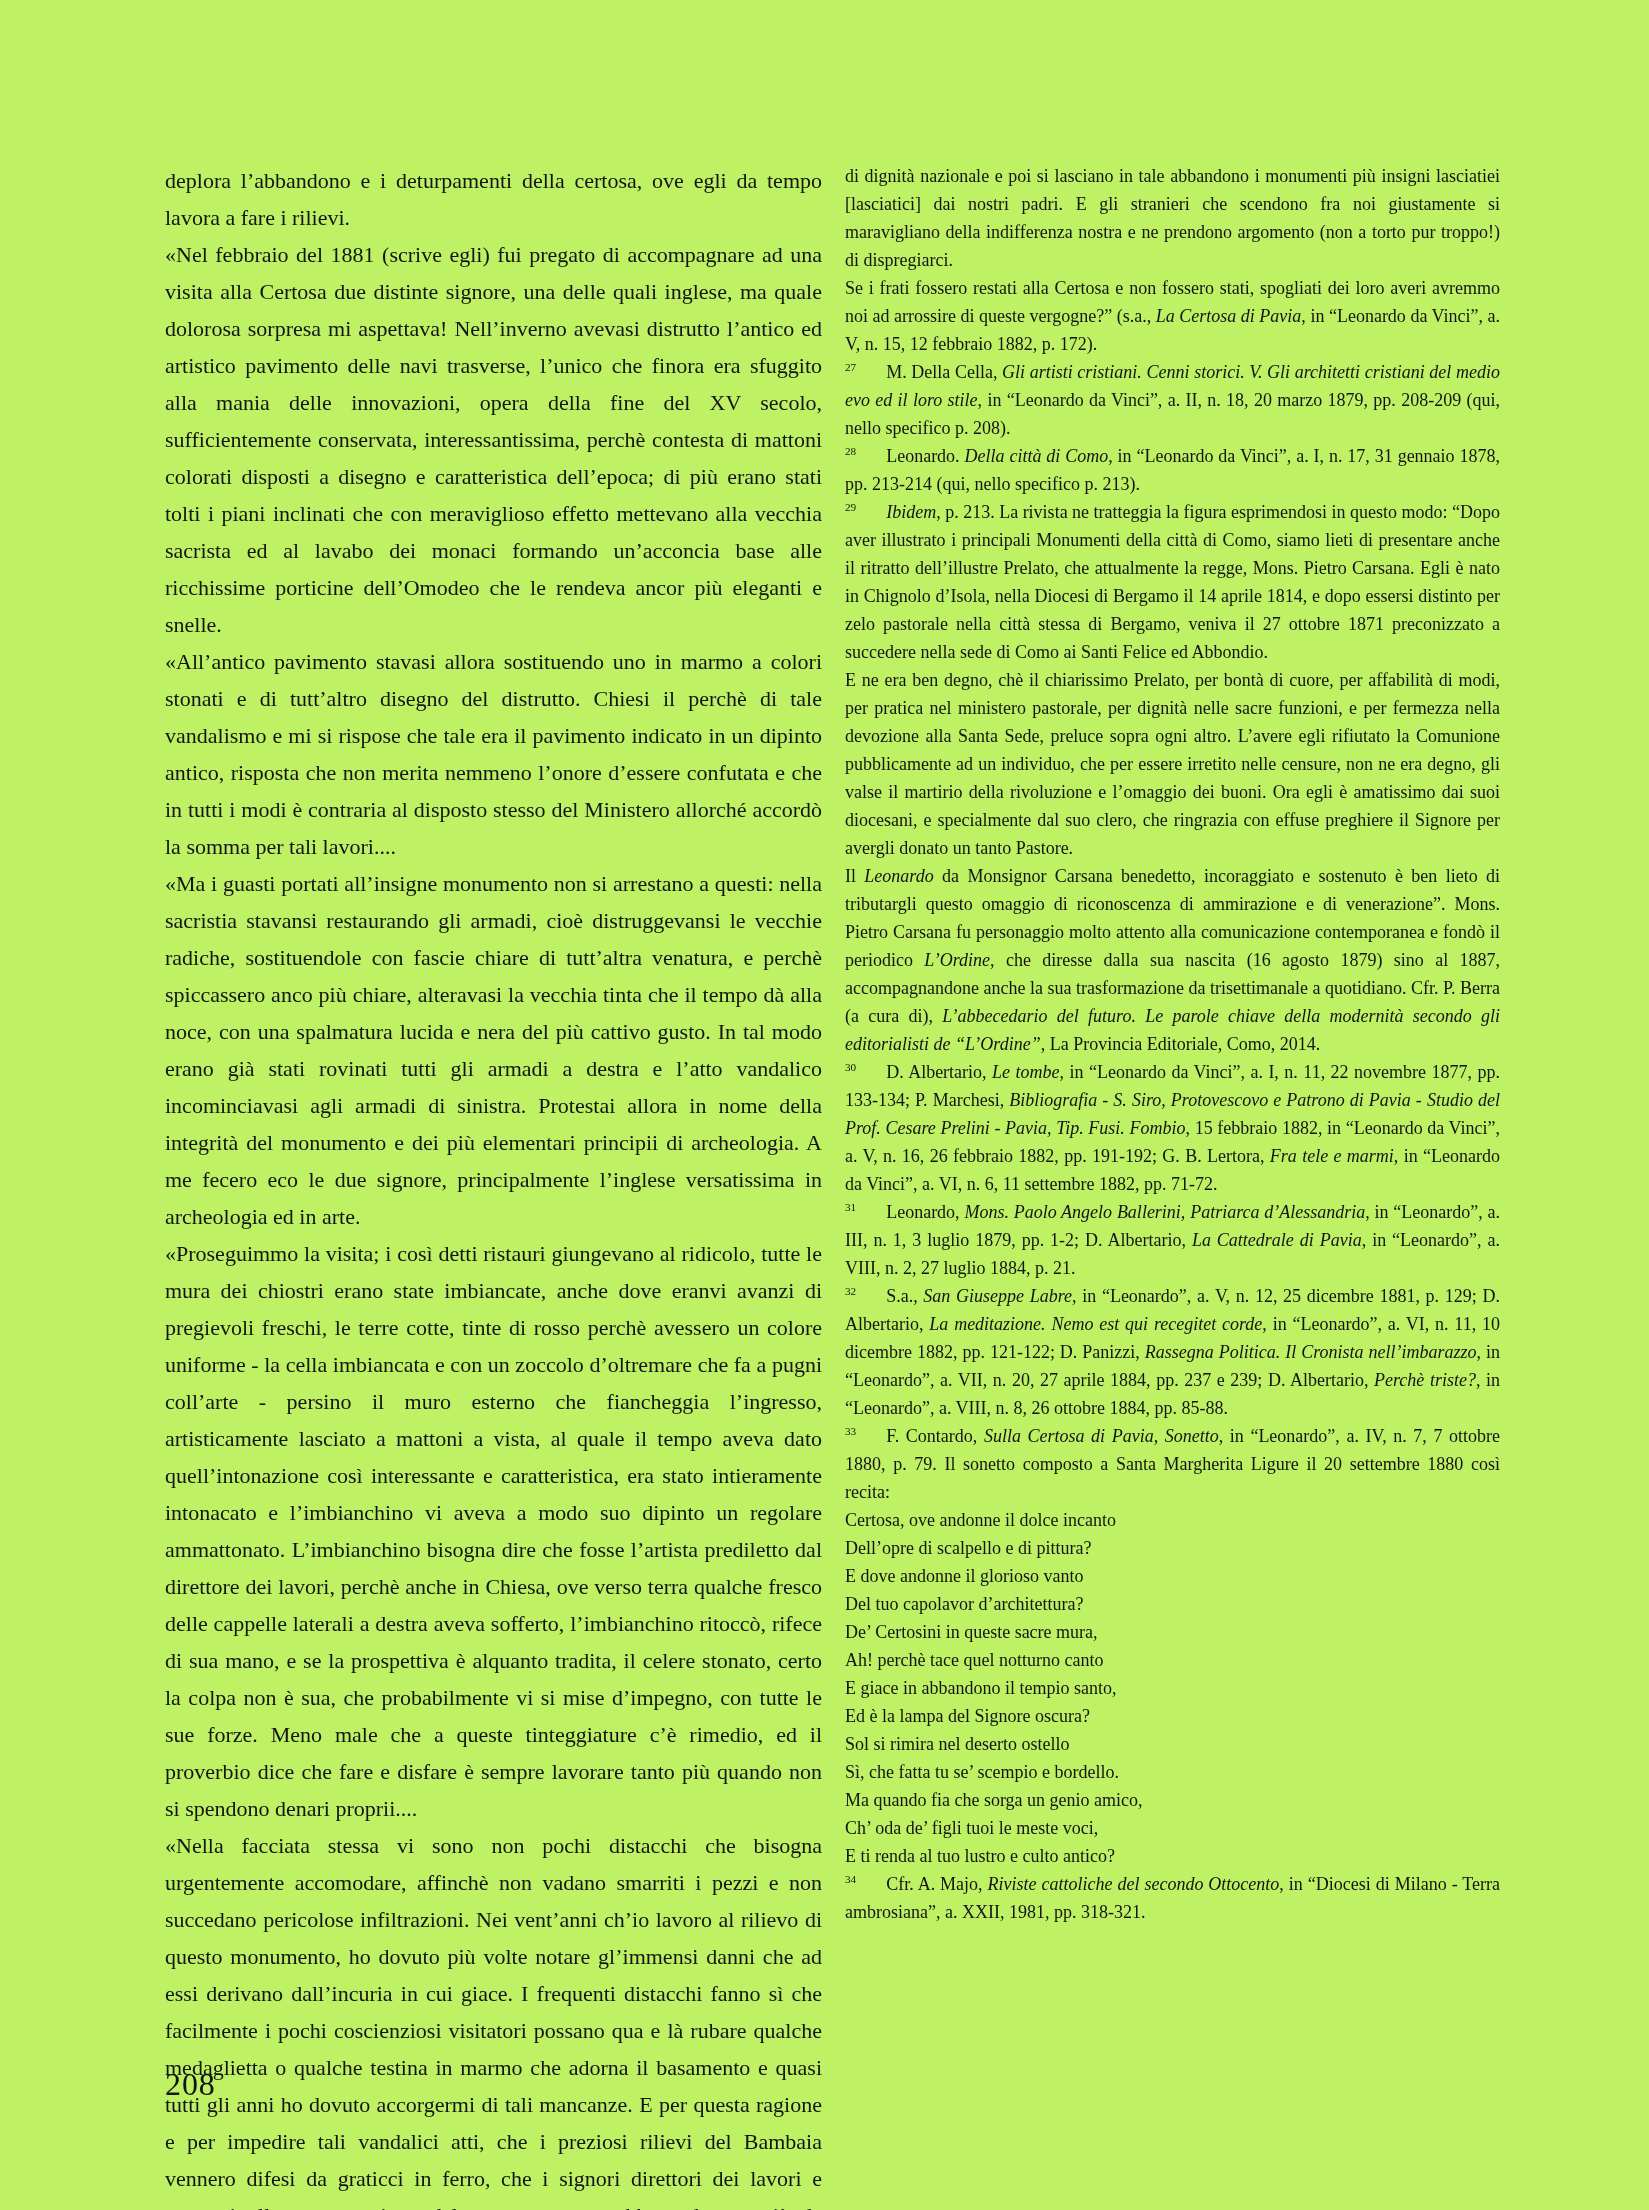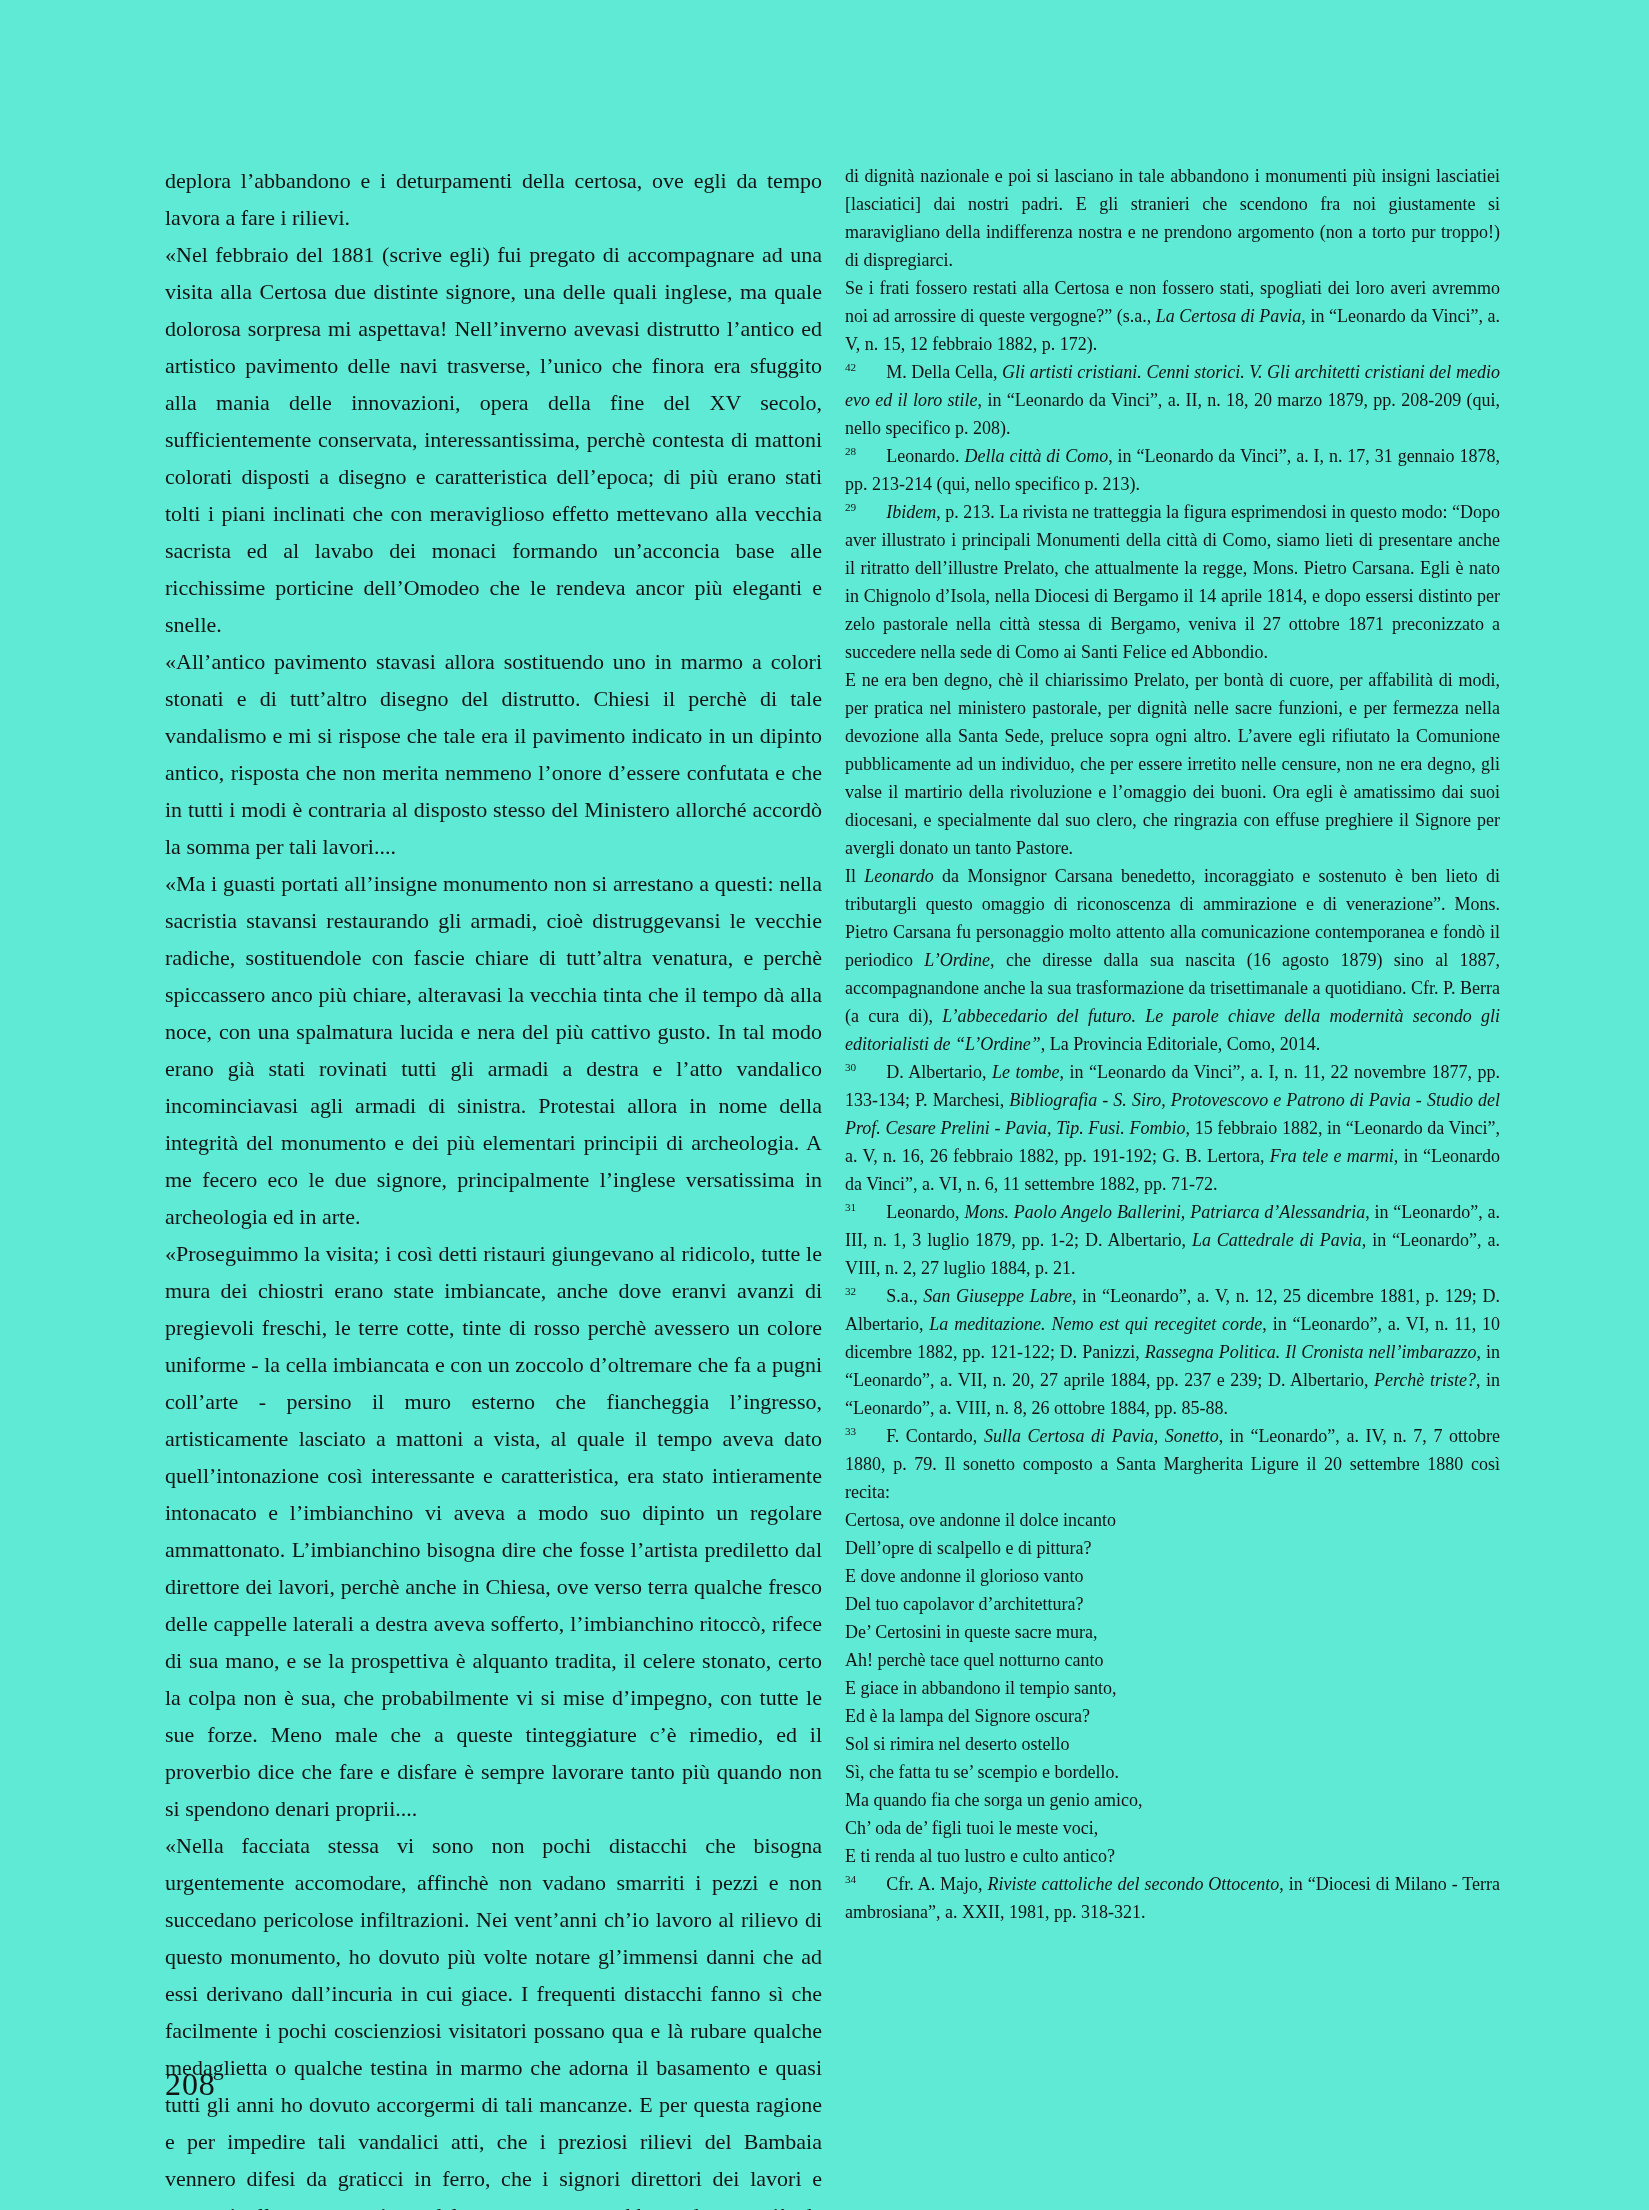--- a/index.html
+++ b/index.html
@@ -4,21 +4,21 @@
 <style>
   html, body {
     margin: 0;
     padding: 0;
     background: #ffffff;
   }
   .page {
     position: relative;
     width: 1649px;
     height: 2211px;
-    background: #5eead4;
+    background: #bef264;
     color: #141414;
     font-family: "Liberation Serif", "DejaVu Serif", serif;
     overflow: hidden;
   }
   .col {
     position: absolute;
     top: 162px;
   }
   .col-left {
     left: 165px;
@@ -64,21 +64,21 @@
       <p class="para"><span>deplora l’abbandono e i deturpamenti della certosa, ove egli da tempo lavora a fare i rilievi.</span></p>
       <p class="para"><span>«Nel febbraio del 1881 (scrive egli) fui pregato di accompagnare ad una visita alla Certosa due distinte signore, una delle quali inglese, ma quale dolorosa sorpresa mi aspettava! Nell’inverno avevasi distrutto l’antico ed artistico pavimento delle navi trasverse, l’unico che finora era sfuggito alla mania delle innovazioni, opera della fine del XV secolo, sufficientemente conservata, interessantissima, perchè contesta di mattoni colorati disposti a disegno e caratteristica dell’epoca; di più erano stati tolti i piani inclinati che con meraviglioso effetto mettevano alla vecchia sacrista ed al lavabo dei monaci formando un’acconcia base alle ricchissime porticine dell’Omodeo che le rendeva ancor più eleganti e snelle.</span></p>
       <p class="para"><span>«All’antico pavimento stavasi allora sostituendo uno in marmo a colori stonati e di tutt’altro disegno del distrutto. Chiesi il perchè di tale vandalismo e mi si rispose che tale era il pavimento indicato in un dipinto antico, risposta che non merita nemmeno l’onore d’essere confutata e che in tutti i modi è contraria al disposto stesso del Ministero allorché accordò la somma per tali lavori....</span></p>
       <p class="para"><span>«Ma i guasti portati all’insigne monumento non si arrestano a questi: nella sacristia stavansi restaurando gli armadi, cioè distruggevansi le vecchie radiche, sostituendole con fascie chiare di tutt’altra venatura, e perchè spiccassero anco più chiare, alteravasi la vecchia tinta che il tempo dà alla noce, con una spalmatura lucida e nera del più cattivo gusto. In tal modo erano già stati rovinati tutti gli armadi a destra e l’atto vandalico incominciavasi agli armadi di sinistra. Protestai allora in nome della integrità del monumento e dei più elementari principii di archeologia. A me fecero eco le due signore, principalmente l’inglese versatissima in archeologia ed in arte.</span></p>
       <p class="para"><span>«Proseguimmo la visita; i così detti ristauri giungevano al ridicolo, tutte le mura dei chiostri erano state imbiancate, anche dove eranvi avanzi di pregievoli freschi, le terre cotte, tinte di rosso perchè avessero un colore uniforme - la cella imbiancata e con un zoccolo d’oltremare che fa a pugni coll’arte - persino il muro esterno che fiancheggia l’ingresso, artisticamente lasciato a mattoni a vista, al quale il tempo aveva dato quell’intonazione così interessante e caratteristica, era stato intieramente intonacato e l’imbianchino vi aveva a modo suo dipinto un regolare ammattonato. L’imbianchino bisogna dire che fosse l’artista prediletto dal direttore dei lavori, perchè anche in Chiesa, ove verso terra qualche fresco delle cappelle laterali a destra aveva sofferto, l’imbianchino ritoccò, rifece di sua mano, e se la prospettiva è alquanto tradita, il celere stonato, certo la colpa non è sua, che probabilmente vi si mise d’impegno, con tutte le sue forze. Meno male che a queste tinteggiature c’è rimedio, ed il proverbio dice che fare e disfare è sempre lavorare tanto più quando non si spendono denari proprii....</span></p>
       <p class="para"><span>«Nella facciata stessa vi sono non pochi distacchi che bisogna urgentemente accomodare, affinchè non vadano smarriti i pezzi e non succedano pericolose infiltrazioni. Nei vent’anni ch’io lavoro al rilievo di questo monumento, ho dovuto più volte notare gl’immensi danni che ad essi derivano dall’incuria in cui giace. I frequenti distacchi fanno sì che facilmente i pochi coscienziosi visitatori possano qua e là rubare qualche medaglietta o qualche testina in marmo che adorna il basamento e quasi tutti gli anni ho dovuto accorgermi di tali mancanze. E per questa ragione e per impedire tali vandalici atti, che i preziosi rilievi del Bambaia vennero difesi da graticci in ferro, che i signori direttori dei lavori e preposti alla conservazione del monumento avrebbero dovuto già da tempo accomodare perchè rotti e bucati sono assolutamente inutili.</span></p>
     </div>
   <div class="col col-right">
       <p class="para"><span>di dignità nazionale e poi si lasciano in tale abbandono i monumenti più insigni lasciatiei [lasciatici] dai nostri padri. E gli stranieri che scendono fra noi giustamente si maravigliano della indifferenza nostra e ne prendono argomento (non a torto pur troppo!) di dispregiarci.</span></p>
       <p class="para"><span>Se i frati fossero restati alla Certosa e non fossero stati, spogliati dei loro averi avremmo noi ad arrossire di queste vergogne?” (s.a., </span><span class="ital">La Certosa di Pavia</span><span>, in “Leonardo da Vinci”, a. V, n. 15, 12 febbraio 1882, p. 172).</span></p>
-      <p class="para"><sup class="fnmark">42</sup><span>M. Della Cella, </span><span class="ital">Gli artisti cristiani. Cenni storici. V. Gli architetti cristiani del medio evo ed il loro stile</span><span>, in “Leonardo da Vinci”, a. II, n. 18, 20 marzo 1879, pp. 208-209 (qui, nello specifico p. 208).</span></p>
+      <p class="para"><sup class="fnmark">27</sup><span>M. Della Cella, </span><span class="ital">Gli artisti cristiani. Cenni storici. V. Gli architetti cristiani del medio evo ed il loro stile</span><span>, in “Leonardo da Vinci”, a. II, n. 18, 20 marzo 1879, pp. 208-209 (qui, nello specifico p. 208).</span></p>
       <p class="para"><sup class="fnmark">28</sup><span>Leonardo. </span><span class="ital">Della città di Como</span><span>, in “Leonardo da Vinci”, a. I, n. 17, 31 gennaio 1878, pp. 213-214 (qui, nello specifico p. 213).</span></p>
       <p class="para"><sup class="fnmark">29</sup><span class="ital">Ibidem</span><span>, p. 213. La rivista ne tratteggia la figura esprimendosi in questo modo: “Dopo aver illustrato i principali Monumenti della città di Como, siamo lieti di presentare anche il ritratto dell’illustre Prelato, che attualmente la regge, Mons. Pietro Carsana. Egli è nato in Chignolo d’Isola, nella Diocesi di Bergamo il 14 aprile 1814, e dopo essersi distinto per zelo pastorale nella città stessa di Bergamo, veniva il 27 ottobre 1871 preconizzato a succedere nella sede di Como ai Santi Felice ed Abbondio.</span></p>
       <p class="para"><span>E ne era ben degno, chè il chiarissimo Prelato, per bontà di cuore, per affabilità di modi, per pratica nel ministero pastorale, per dignità nelle sacre funzioni, e per fermezza nella devozione alla Santa Sede, preluce sopra ogni altro. L’avere egli rifiutato la Comunione pubblicamente ad un individuo, che per essere irretito nelle censure, non ne era degno, gli valse il martirio della rivoluzione e l’omaggio dei buoni. Ora egli è amatissimo dai suoi diocesani, e specialmente dal suo clero, che ringrazia con effuse preghiere il Signore per avergli donato un tanto Pastore.</span></p>
       <p class="para"><span>Il </span><span class="ital">Leonardo</span><span> da Monsignor Carsana benedetto, incoraggiato e sostenuto è ben lieto di tributargli questo omaggio di riconoscenza di ammirazione e di venerazione”. Mons. Pietro Carsana fu personaggio molto attento alla comunicazione contemporanea e fondò il periodico </span><span class="ital">L’Ordine</span><span>, che diresse dalla sua nascita (16 agosto 1879) sino al 1887, accompagnandone anche la sua trasformazione da trisettimanale a quotidiano. Cfr. P. Berra (a cura di), </span><span class="ital">L’abbecedario del futuro. Le parole chiave della modernità secondo gli editorialisti de “L’Ordine”</span><span>, La Provincia Editoriale, Como, 2014.</span></p>
       <p class="para"><sup class="fnmark">30</sup><span>D. Albertario, </span><span class="ital">Le tombe</span><span>, in “Leonardo da Vinci”, a. I, n. 11, 22 novembre 1877, pp. 133-134; P. Marchesi, </span><span class="ital">Bibliografia - S. Siro, Protovescovo e Patrono di Pavia - Studio del Prof. Cesare Prelini - Pavia, Tip. Fusi. Fombio</span><span>, 15 febbraio 1882, in “Leonardo da Vinci”, a. V, n. 16, 26 febbraio 1882, pp. 191-192; G. B. Lertora, </span><span class="ital">Fra tele e marmi</span><span>, in “Leonardo da Vinci”, a. VI, n. 6, 11 settembre 1882, pp. 71-72.</span></p>
       <p class="para"><sup class="fnmark">31</sup><span>Leonardo, </span><span class="ital">Mons. Paolo Angelo Ballerini, Patriarca d’Alessandria</span><span>, in “Leonardo”, a. III, n. 1, 3 luglio 1879, pp. 1-2; D. Albertario, </span><span class="ital">La Cattedrale di Pavia</span><span>, in “Leonardo”, a. VIII, n. 2, 27 luglio 1884, p. 21.</span></p>
       <p class="para"><sup class="fnmark">32</sup><span>S.a., </span><span class="ital">San Giuseppe Labre</span><span>, in “Leonardo”, a. V, n. 12, 25 dicembre 1881, p. 129; D. Albertario, </span><span class="ital">La meditazione. Nemo est qui recegitet corde</span><span>, in “Leonardo”, a. VI, n. 11, 10 dicembre 1882, pp. 121-122; D. Panizzi, </span><span class="ital">Rassegna Politica. Il Cronista nell’imbarazzo</span><span>, in “Leonardo”, a. VII, n. 20, 27 aprile 1884, pp. 237 e 239; D. Albertario, </span><span class="ital">Perchè triste?</span><span>, in “Leonardo”, a. VIII, n. 8, 26 ottobre 1884, pp. 85-88.</span></p>
       <p class="para"><sup class="fnmark">33</sup><span>F. Contardo, </span><span class="ital">Sulla Certosa di Pavia, Sonetto</span><span>, in “Leonardo”, a. IV, n. 7, 7 ottobre 1880, p. 79. Il sonetto composto a Santa Margherita Ligure il 20 settembre 1880 così recita:</span></p>
       <p class="poemline"><span>Certosa, ove andonne il dolce incanto</span></p>
       <p class="poemline"><span>Dell’opre di scalpello e di pittura?</span></p>

